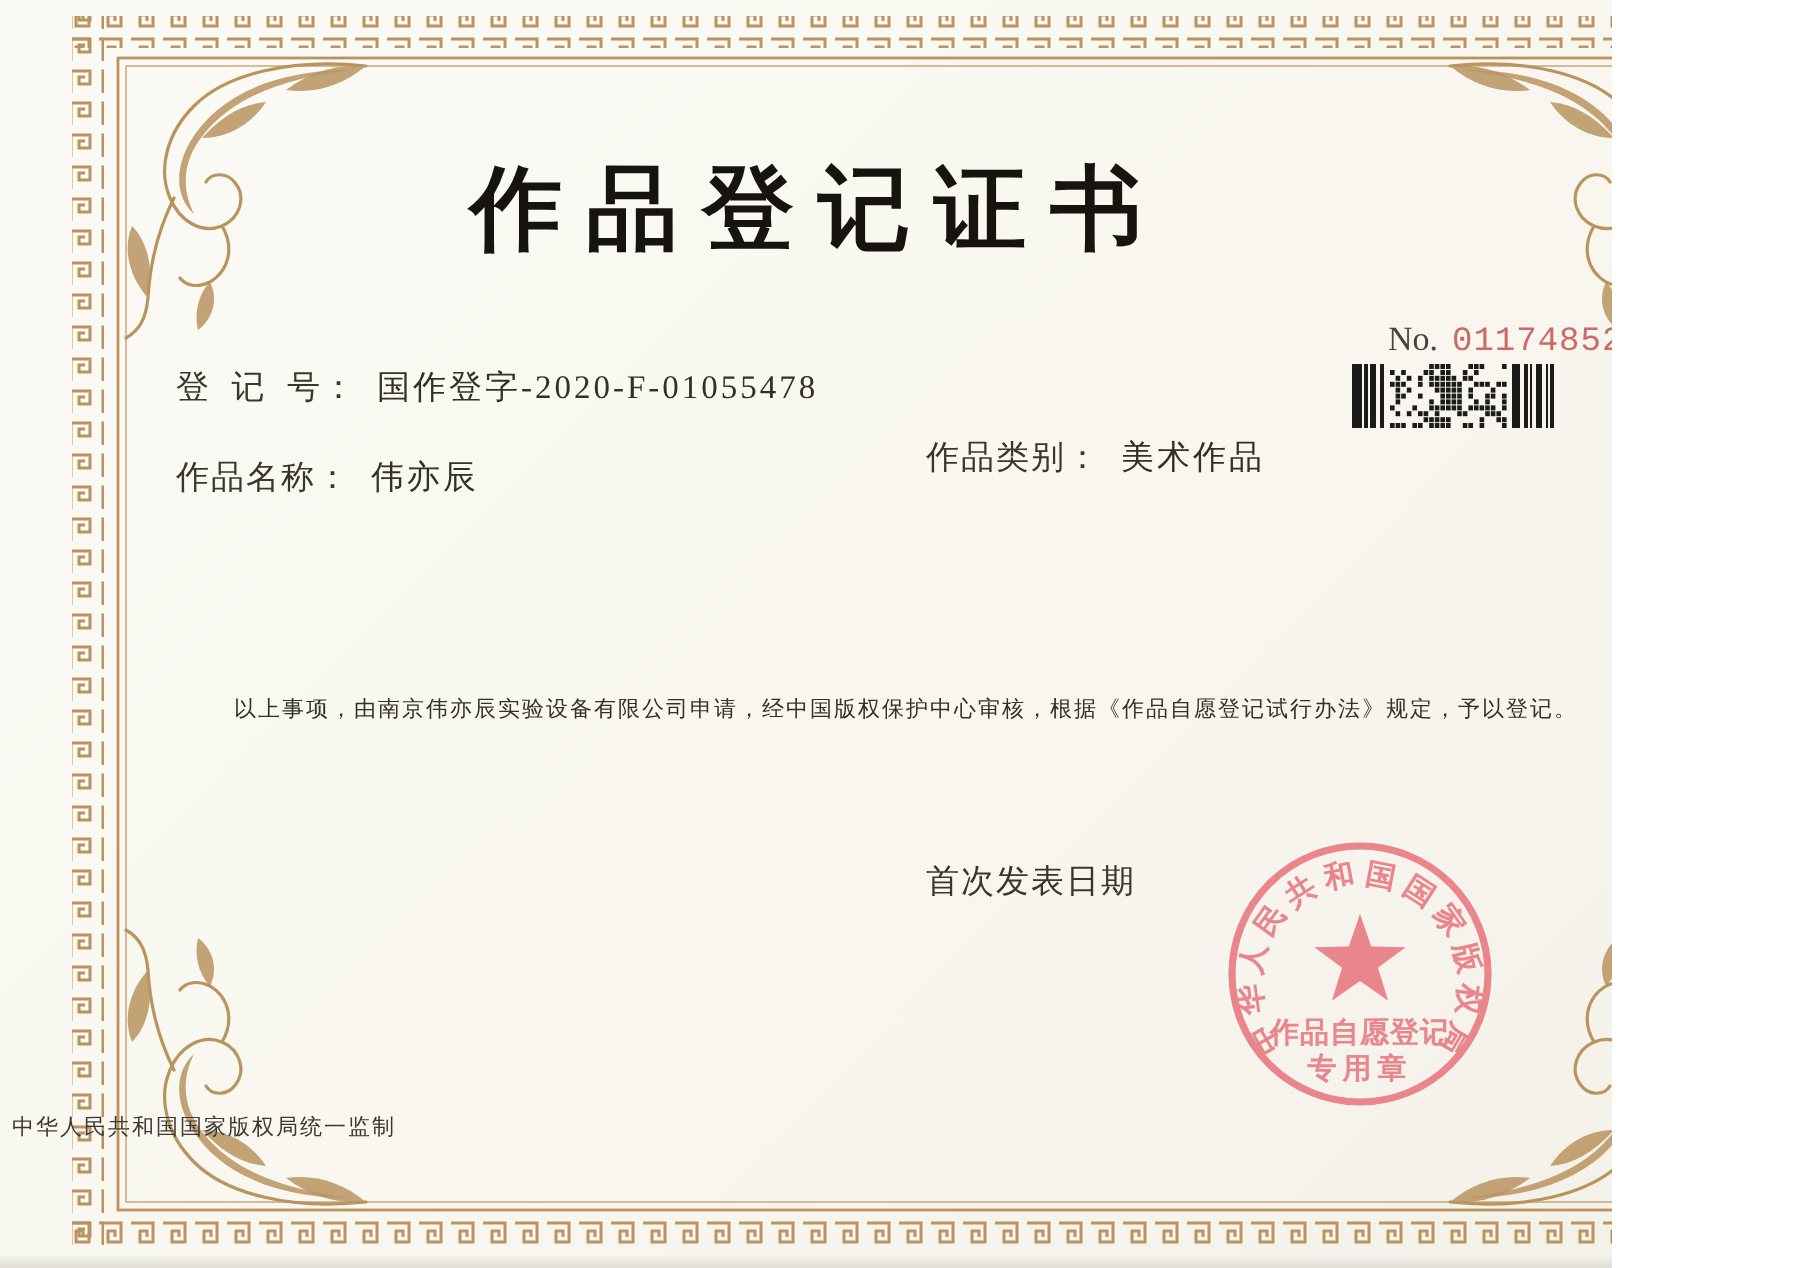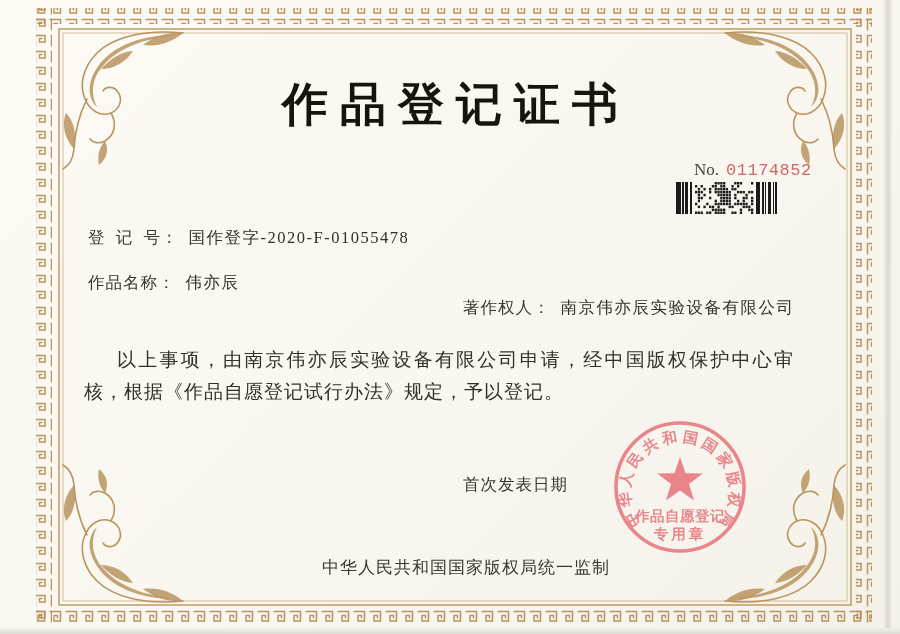--- a/index.html
+++ b/index.html
@@ -3,21 +3,21 @@
 <meta charset="utf-8">
 <style>
   :root{
     --gold:#b9945f;
     --seal:#e97c83;
     --serial:#cc6a66;
     --ink:#38342e;
   }
   html,body{margin:0;padding:0;background:#ffffff;}
   .page{
-    position:relative;width:900px;height:634px;overflow:hidden;
+    position:relative;width:806px;height:634px;overflow:hidden;
     background:linear-gradient(135deg,#fbfaf4 0%,#f8f6ef 60%,#f4f1e9 100%);
     font-family:"Liberation Serif","DejaVu Serif",serif;
     color:var(--ink);
   }
   .frame{position:absolute;left:0;top:0;width:900px;height:634px;}
   .gk{fill:none;stroke:var(--gold);stroke-width:1.5;}
   .o-s{fill:none;stroke:var(--gold);stroke-width:1.6;stroke-linecap:round;}
   .o-f{fill:var(--gold);opacity:.85;stroke:none;}
   .innerline{fill:none;stroke:var(--gold);stroke-width:1.4;}
   .innerline2{fill:none;stroke:var(--gold);stroke-width:.6;}
@@ -26,41 +26,41 @@
     position:absolute;top:74px;left:0;width:100%;margin:0;
     text-align:center;font-size:46px;font-weight:700;
     letter-spacing:12px;text-indent:12px;color:#17140f;
   }
   .serial{position:absolute;left:694px;top:160px;font-size:17px;white-space:nowrap;}
   .serial-prefix{color:#4a443c;margin-right:7px;}
   .serial-number{color:var(--serial);font-family:"Liberation Mono","DejaVu Sans Mono",monospace;letter-spacing:.5px;}
   .barcode{position:absolute;left:676px;top:182px;width:104px;height:32px;}
   .barcode rect{fill:#1d1b19;}
 
-  .field{position:absolute;font-size:16.5px;white-space:nowrap;margin-top:44px;}
+  .field{position:absolute;font-size:16.5px;white-space:nowrap;}
   .lbl{white-space:pre;letter-spacing:1px;color:#3a362f;}
   .val{margin-left:10px;letter-spacing:1.5px;color:#332f29;}
 
   .statement{
     position:absolute;left:84px;top:344px;width:710px;margin:0;
-    font-size:19px;line-height:32px;letter-spacing:1px;
+    font-size:11px;line-height:22px;letter-spacing:1px;
     text-align:justify;text-indent:33px;color:#332f29;
   }
 
   .seal{position:absolute;left:610px;top:417px;width:140px;height:140px;opacity:.92;}
   .seal-ring{fill:none;stroke:var(--seal);stroke-width:3.6;}
   .seal-ring-char{fill:var(--seal);font-size:15px;font-weight:700;font-family:"Liberation Serif","DejaVu Serif",serif;text-anchor:middle;}
   .seal-star{fill:var(--seal);}
   .seal-line{fill:var(--seal);font-weight:700;text-anchor:middle;font-family:"Liberation Serif","DejaVu Serif",serif;}
   .seal-line1{font-size:14.5px;letter-spacing:.5px;}
   .seal-line2{font-size:14.5px;letter-spacing:3px;}
 
   .footer{
-    position:absolute;top:556px;left:16px;width:100%;text-align:center;
-    font-size:17px;letter-spacing:1px;color:#3c3831;
+    position:absolute;top:556px;left:6px;width:100%;
+    font-size:11px;letter-spacing:1px;color:#3c3831;
   }
 
   .edge-right{position:absolute;left:883px;top:0;width:10px;height:634px;
     background:linear-gradient(90deg,#f4f2ec,#d8d7d1 50%,#f7f6f2);}
   .edge-bottom{position:absolute;left:0;top:628px;width:900px;height:6px;
     background:linear-gradient(#f2f0ea,#dedcd5);}
 </style>
 </head>
 <body>
 
@@ -233,24 +233,24 @@
       <rect x="99" y="0" width="2" height="32"></rect>
     </svg>
 
   <div class="field" style="left:88px;top:183px">
     <span class="lbl">登  记  号：</span><span class="val">国作登字-2020-F-01055478</span>
   </div>
 
   <div class="field" style="left:88px;top:228px">
     <span class="lbl">作品名称：</span><span class="val">伟亦辰</span>
   </div>
-
-  <div class="field" style="left:463px;top:253px">
-    <span class="lbl">著作权人：</span><span class="val">南京伟亦辰实验设备有限公司</span>
-  </div>
+  <div class="field" style="left:463px;top:218px">
+    <span class="lbl">作品类别：</span><span class="val">美术作品</span>
+  </div>
+
 
 
   <p class="statement">以上事项，由南京伟亦辰实验设备有限公司申请，经中国版权保护中心审核，根据《作品自愿登记试行办法》规定，予以登记。</p>
 
   <div class="field" style="left:463px;top:430px">
     <span class="lbl">首次发表日期</span>
   </div>
 
   <svg class="seal" id="seal-svg" viewBox="0 0 140 140" aria-hidden="true">
     <circle class="seal-ring" cx="70" cy="70" r="64"></circle>

